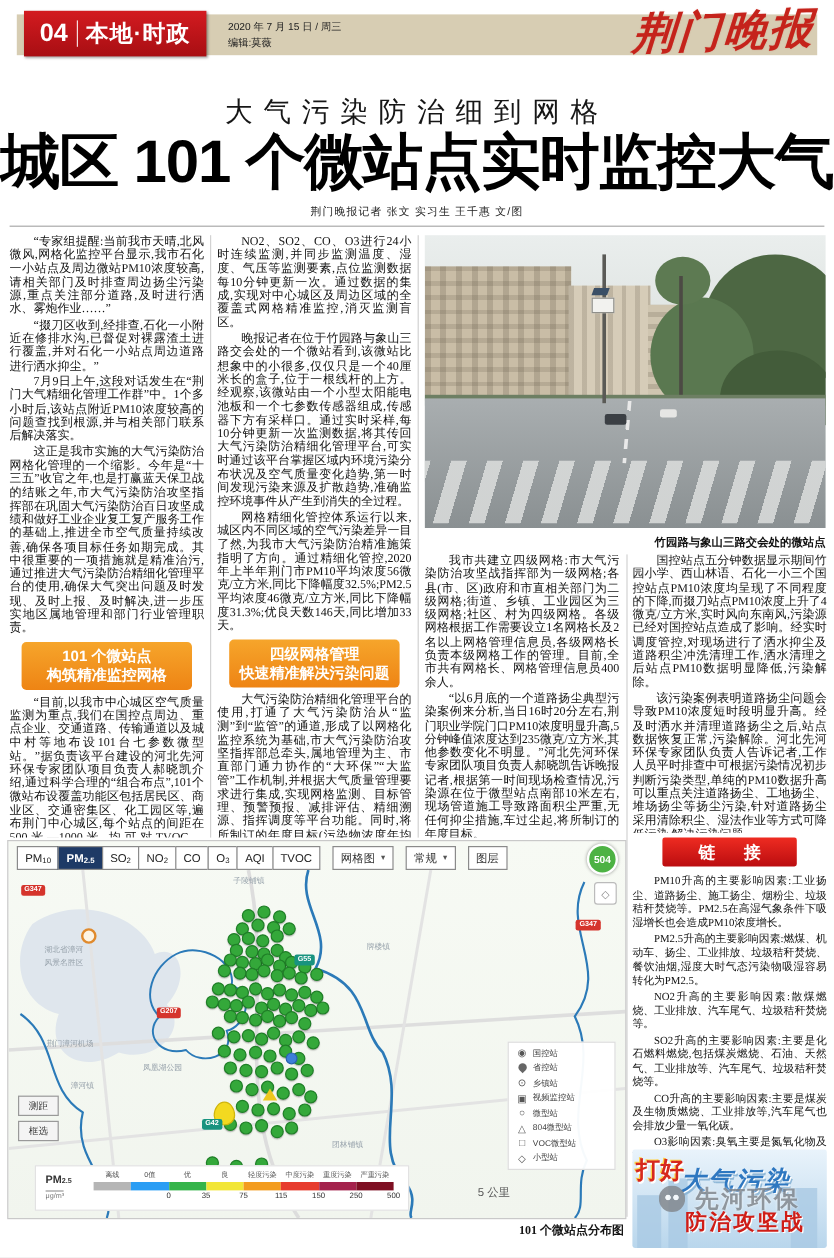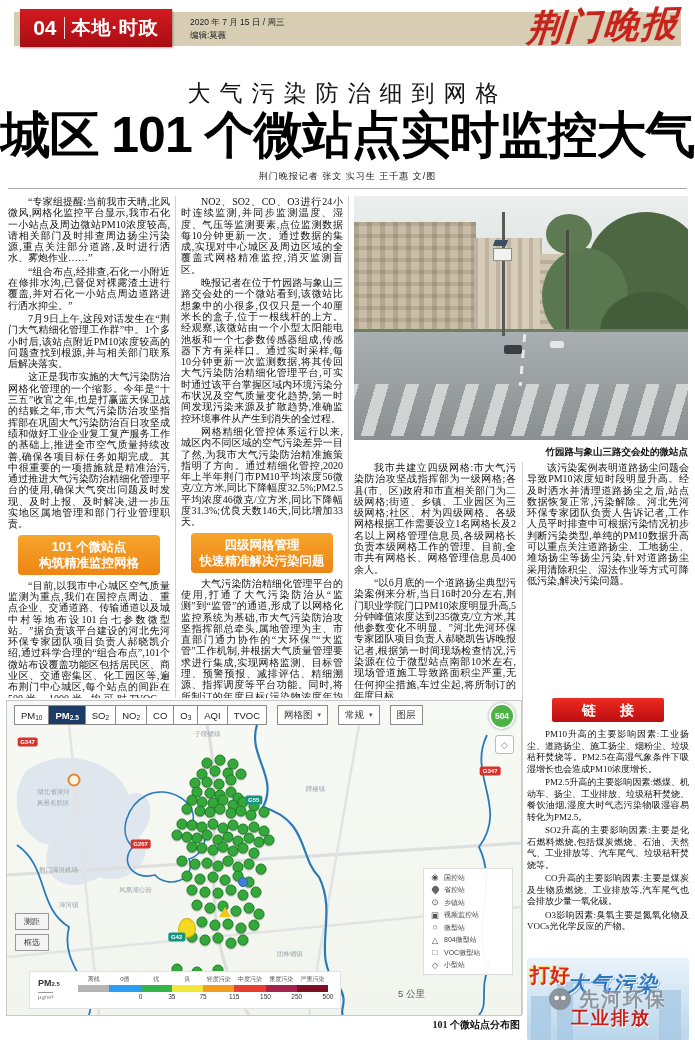--- a/index.html
+++ b/index.html
@@ -181,21 +181,21 @@
   <h1 class="main-title">城区 101 个微站点实时监控大气</h1>
   <div class="byline">荆门晚报记者 张文 实习生 王千惠 文/图</div>
   <div class="head-rule"></div>
 
   <div class="vr" style="left:175px;top:196px;height:502px;"></div>
   <div class="vr" style="left:348px;top:196px;height:502px;"></div>
   <div class="vr" style="left:522px;top:462px;height:552px;"></div>
 
   <div class="col" style="left:8px;">
     <p class="para">“专家组提醒:当前我市天晴,北风微风,网格化监控平台显示,我市石化一小站点及周边微站PM10浓度较高,请相关部门及时排查周边扬尘污染源,重点关注部分道路,及时进行洒水、雾炮作业……”</p>
-    <p class="para">“组合布点,经排查,石化一小附近在修排水沟,已督促对裸露渣土进行覆盖,并对石化一小站点周边道路进行洒水抑尘。”</p>
+    <p class="para">“掇刀区收到,经排查,石化一小附近在修排水沟,已督促对裸露渣土进行覆盖,并对石化一小站点周边道路进行洒水抑尘。”</p>
     <p class="para">7月9日上午,这段对话发生在“荆门大气精细化管理工作群”中。1个多小时后,该站点附近PM10浓度较高的问题查找到根源,并与相关部门联系后解决落实。</p>
     <p class="para">这正是我市实施的大气污染防治网格化管理的一个缩影。今年是“十三五”收官之年,也是打赢蓝天保卫战的结账之年,市大气污染防治攻坚指挥部在巩固大气污染防治百日攻坚成绩和做好工业企业复工复产服务工作的基础上,推进全市空气质量持续改善,确保各项目标任务如期完成。其中很重要的一项措施就是精准治污,通过推进大气污染防治精细化管理平台的使用,确保大气突出问题及时发现、及时上报、及时解决,进一步压实地区属地管理和部门行业管理职责。</p>
     <div class="subhead">
       <div>101 个微站点</div>
       <div>构筑精准监控网格</div>
     </div>
     <p class="para">“目前,以我市中心城区空气质量监测为重点,我们在国控点周边、重点企业、交通道路、传输通道以及城中村等地布设101台七参数微型站。”据负责该平台建设的河北先河环保专家团队项目负责人郝晓凯介绍,通过科学合理的“组合布点”,101个微站布设覆盖功能区包括居民区、商业区、交通密集区、化工园区等,遍布荆门中心城区,每个站点的间距在500米—1000米,均可对TVOC、PM10、PM2.5、</p>
   </div>
 
   <div class="col" style="left:181px;">
@@ -229,28 +229,30 @@
     <div class="ph ph-station"></div>
   </div>
   <div class="photo-caption">竹园路与象山三路交会处的微站点</div>
 
   <div class="col" style="left:354px;top:462px;height:236px;">
     <p class="para">我市共建立四级网格:市大气污染防治攻坚战指挥部为一级网格;各县(市、区)政府和市直相关部门为二级网格;街道、乡镇、工业园区为三级网格;社区、村为四级网格。各级网格根据工作需要设立1名网格长及2名以上网格管理信息员,各级网格长负责本级网格工作的管理。目前,全市共有网格长、网格管理信息员400余人。</p>
     <p class="para">“以6月底的一个道路扬尘典型污染案例来分析,当日16时20分左右,荆门职业学院门口PM10浓度明显升高,5分钟峰值浓度达到235微克/立方米,其他参数变化不明显。”河北先河环保专家团队项目负责人郝晓凯告诉晚报记者,根据第一时间现场检查情况,污染源在位于微型站点南部10米左右,现场管道施工导致路面积尘严重,无任何抑尘措施,车过尘起,将所制订的年度目标。</p>
   </div>
 
   <div class="col" style="left:527px;top:462px;height:232px;">
+    <p class="para">国控站点五分钟数据显示期间竹园小学、西山林语、石化一小三个国控站点PM10浓度均呈现了不同程度的下降,而掇刀站点PM10浓度上升了4微克/立方米,实时风向东南风,污染源已经对国控站点造成了影响。经实时调度管控,对现场进行了洒水抑尘及道路积尘冲洗清理工作,洒水清理之后站点PM10数据明显降低,污染解除。</p>
     <p class="para">该污染案例表明道路扬尘问题会导致PM10浓度短时段明显升高。经及时洒水并清理道路扬尘之后,站点数据恢复正常,污染解除。河北先河环保专家团队负责人告诉记者,工作人员平时排查中可根据污染情况初步判断污染类型,单纯的PM10数据升高可以重点关注道路扬尘、工地扬尘、堆场扬尘等扬尘污染,针对道路扬尘采用清除积尘、湿法作业等方式可降低污染,解决污染问题。</p>
   </div>
 
   <div class="linkbox">
     <div class="ribbon">链 接</div>
     <div class="link-paras">
       <p class="para">PM10升高的主要影响因素:工业扬尘、道路扬尘、施工扬尘、烟粉尘、垃圾秸秆焚烧等。PM2.5在高湿气象条件下吸湿增长也会造成PM10浓度增长。</p>
       <p class="para">PM2.5升高的主要影响因素:燃煤、机动车、扬尘、工业排放、垃圾秸秆焚烧、餐饮油烟,湿度大时气态污染物吸湿容易转化为PM2.5。</p>
+      <p class="para">NO2升高的主要影响因素:散煤燃烧、工业排放、汽车尾气、垃圾秸秆焚烧等。</p>
       <p class="para">SO2升高的主要影响因素:主要是化石燃料燃烧,包括煤炭燃烧、石油、天然气、工业排放等、汽车尾气、垃圾秸秆焚烧等。</p>
       <p class="para">CO升高的主要影响因素:主要是煤炭及生物质燃烧、工业排放等,汽车尾气也会排放少量一氧化碳。</p>
       <p class="para">O3影响因素:臭氧主要是氮氧化物及VOCs光化学反应的产物。</p>
     </div>
   </div>
 
   <div class="map">
     <div class="map-toolbar">
       <div id="tabs" style="display:flex;">
           <div class="tab">
@@ -514,20 +516,20 @@
     <div class="scale-km">5 公里</div>
   </div>
   <div class="map-caption">101 个微站点分布图</div>
 
   <div class="banner">
     <div class="bn-b1"></div>
     <div class="bn-b2"></div>
     <div class="bn-b3"></div>
     <div class="bn-t1">打好</div>
     <div class="bn-t2">大气污染</div>
-    <div class="bn-t3">工业排放</div>
+    <div class="bn-t3">防治攻坚战</div>
     <div class="wm">
       <span class="wm-badge"></span>
       <span class="wm-text">先河环保</span>
     </div>
   </div>
 
 </div>
 
 </body></html>

